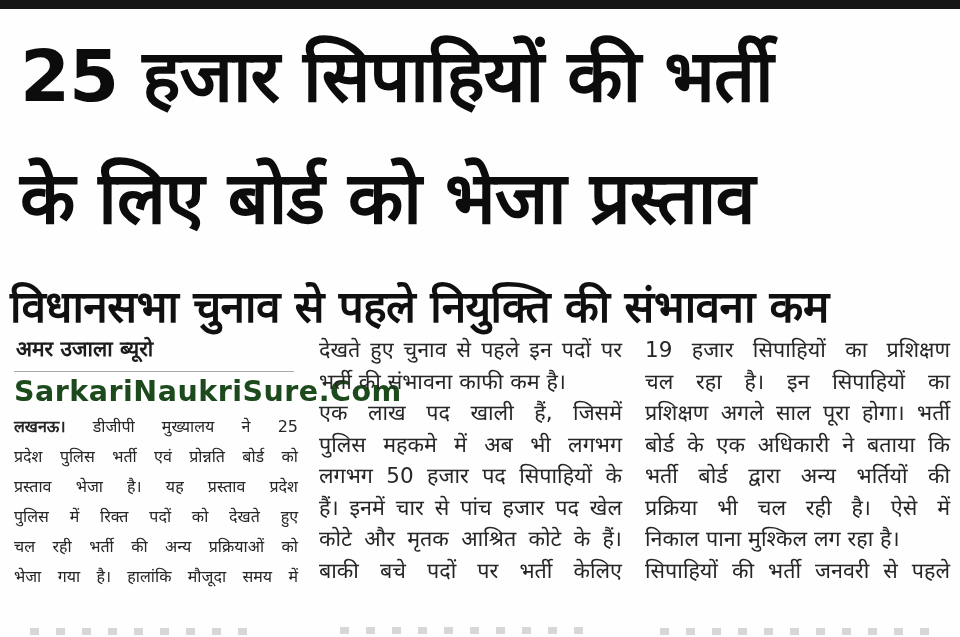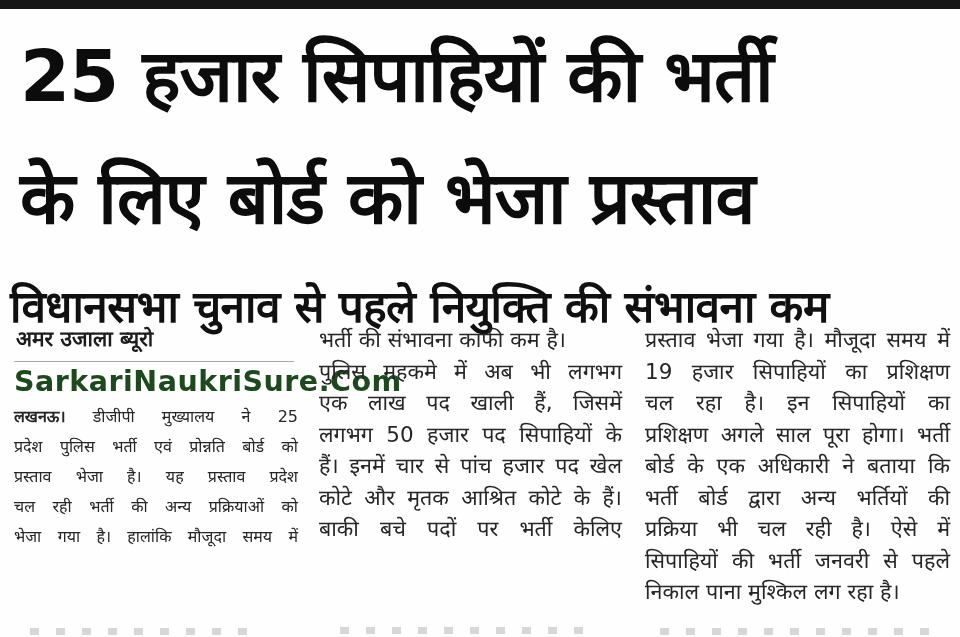--- a/index.html
+++ b/index.html
@@ -19,21 +19,21 @@
     font-size:72px;line-height:108px;white-space:nowrap;
     letter-spacing:-1px;
   }
   .headline.l1{top:22px;}
   .headline.l2{top:144px;}
   .subheadline{
     position:absolute;left:10px;top:252px;width:900px;
     color:#101010;font-weight:700;font-size:44px;line-height:62px;
     white-space:nowrap;letter-spacing:-0.5px;margin-top:24px;
   }
-  .col{position:absolute;top:324px;color:#262626;}
+  .col{position:absolute;top:334px;color:#262626;}
   .col1{left:14px;width:284px;}
   .col2{left:319px;width:303px;}
   .col3{left:645px;width:305px;}
   .byline{
     font-size:21px;font-weight:700;color:#1c1c1c;
     margin:0 0 9px 2px;
   }
   .byline-rule{
     border:none;border-top:1.5px solid #a9a9a9;
     margin:0 4px 3px 0;
@@ -69,41 +69,42 @@
 
 <div class="subheadline">विधानसभा चुनाव से पहले नियुक्ति की संभावना कम</div>
 
 <div class="col col1">
   <div class="byline">अमर उजाला ब्यूरो</div>
   <hr class="byline-rule">
   <div class="watermark">SarkariNaukriSure.Com</div>
   <div class="tline"><span class="dateline">लखनऊ।</span> <span>डीजीपी मुख्यालय ने 25</span></div>
   <div class="tline">प्रदेश पुलिस भर्ती एवं प्रोन्नति बोर्ड को</div>
   <div class="tline">प्रस्ताव भेजा है। यह प्रस्ताव प्रदेश</div>
+  <div class="tline">पुलिस में रिक्त पदों को देखते हुए</div>
   <div class="tline">चल रही भर्ती की अन्य प्रक्रियाओं को</div>
   <div class="tline">भेजा गया है। हालांकि मौजूदा समय में</div>
 </div>
 
 <div class="col col2">
+  <div class="tline">देखते हुए चुनाव से पहले इन पदों पर</div>
   <div class="tline endline">भर्ती की संभावना काफी कम है।</div>
+  <div class="tline">एक लाख पद खाली हैं, जिसमें</div>
   <div class="tline">पुलिस महकमे में अब भी लगभग</div>
-  <div class="tline">एक लाख पद खाली हैं, जिसमें</div>
   <div class="tline">लगभग 50 हजार पद सिपाहियों के</div>
   <div class="tline">हैं। इनमें चार से पांच हजार पद खेल</div>
   <div class="tline">कोटे और मृतक आश्रित कोटे के हैं।</div>
   <div class="tline">बाकी बचे पदों पर भर्ती केलिए</div>
 </div>
 
 <div class="col col3">
-  <div class="tline">प्रस्ताव भेजा गया है। मौजूदा समय में</div>
   <div class="tline">19 हजार सिपाहियों का प्रशिक्षण</div>
   <div class="tline">चल रहा है। इन सिपाहियों का</div>
   <div class="tline">प्रशिक्षण अगले साल पूरा होगा। भर्ती</div>
   <div class="tline">बोर्ड के एक अधिकारी ने बताया कि</div>
   <div class="tline">भर्ती बोर्ड द्वारा अन्य भर्तियों की</div>
   <div class="tline">प्रक्रिया भी चल रही है। ऐसे में</div>
+  <div class="tline endline">निकाल पाना मुश्किल लग रहा है।</div>
   <div class="tline">सिपाहियों की भर्ती जनवरी से पहले</div>
-  <div class="tline endline">निकाल पाना मुश्किल लग रहा है।</div>
 </div>
 
 <div class="cut-remnant rem1"></div>
 <div class="cut-remnant rem2"></div>
 <div class="cut-remnant rem3"></div>
 
 </body></html>

